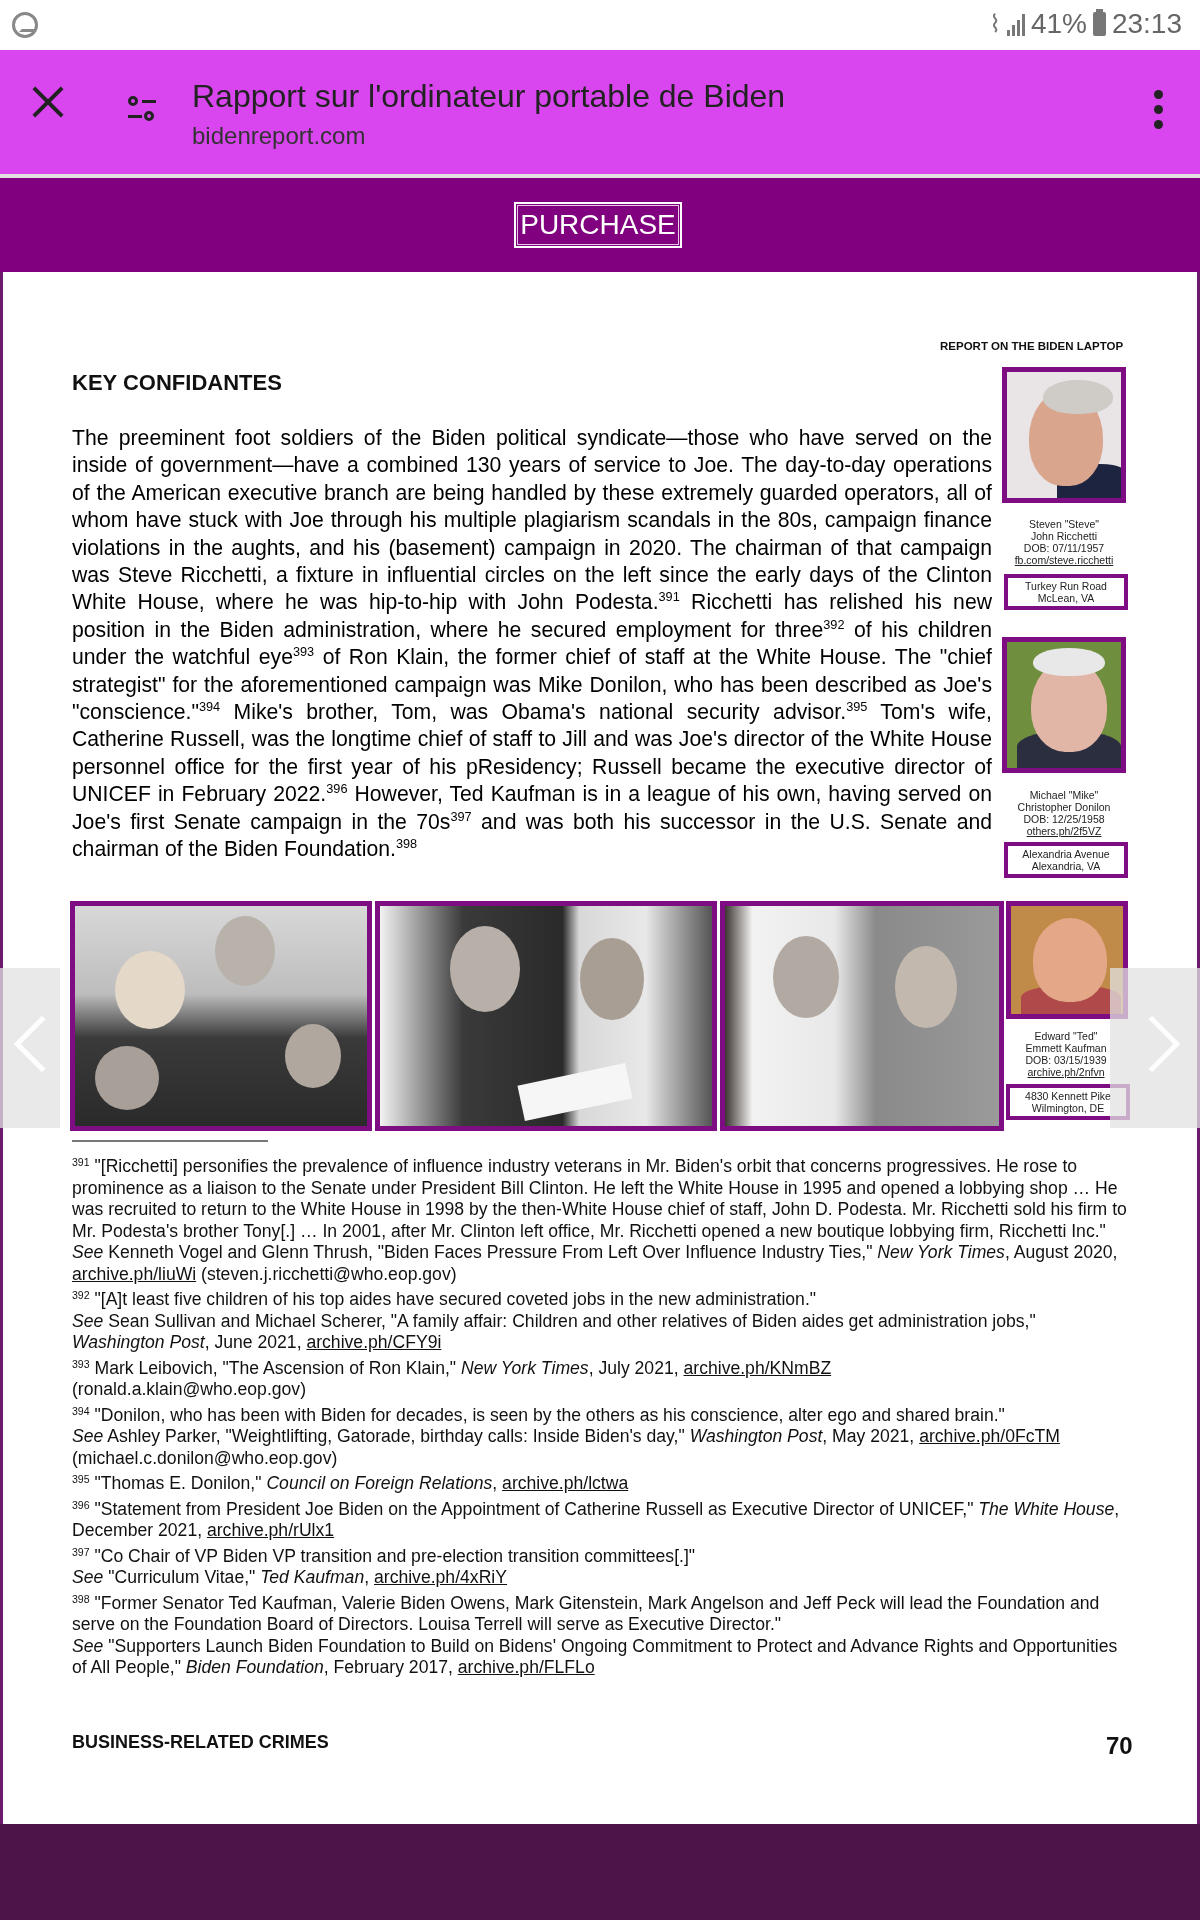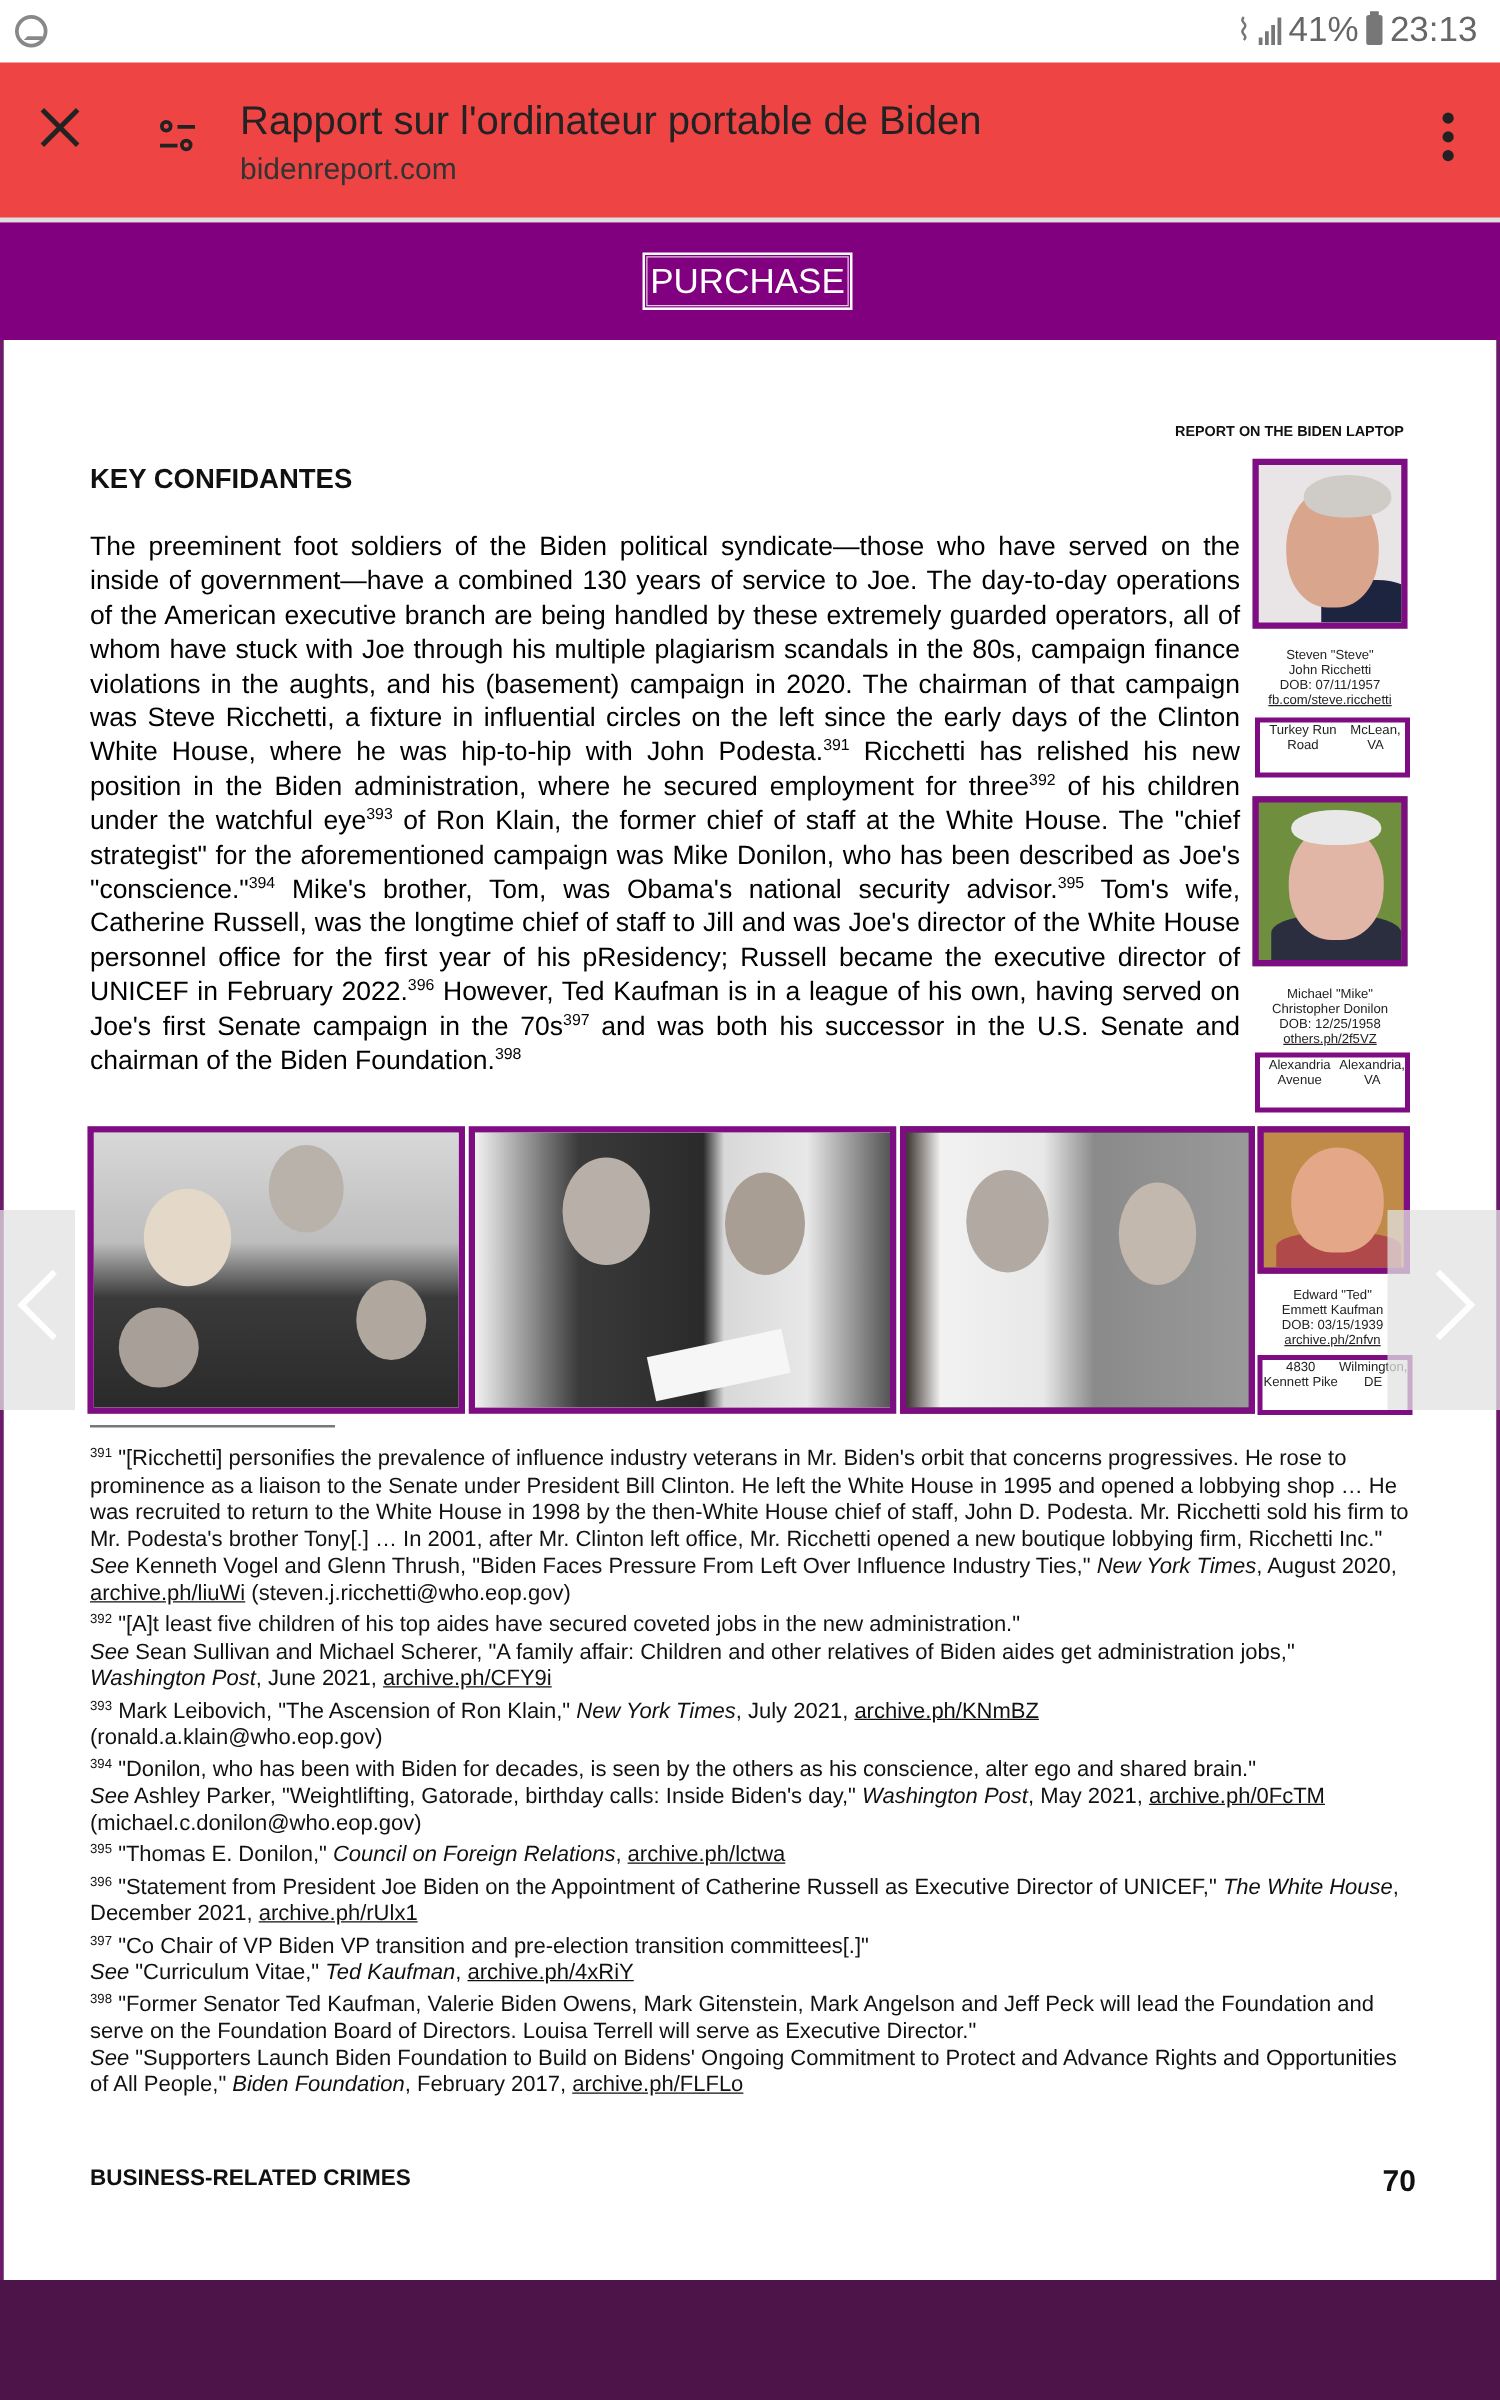--- a/index.html
+++ b/index.html
@@ -10,21 +10,21 @@
   .statusbar { position: absolute; left: 0; top: 0; width: 1200px; height: 50px; background: #fff; }
   .sb-left { position: absolute; left: 12px; top: 12px; width: 26px; height: 26px; border: 3px solid #888; border-radius: 50%; }
   .sb-left:after { content: ""; position: absolute; left: 4px; top: 6px; width: 12px; height: 8px; border-bottom: 3px solid #888; border-left: 3px solid transparent; }
   .sb-right { position: absolute; right: 18px; top: 8px; font-size: 28px; color: #666; display: flex; align-items: center; gap: 6px; font-family: "Liberation Sans Narrow", "Liberation Sans", sans-serif; }
   .sb-signal { display: inline-flex; align-items: flex-end; gap: 2px; height: 24px; }
   .sb-signal i { display: block; width: 3px; background: #777; }
   .sb-battery { display: inline-block; width: 13px; height: 24px; background: #777; border-radius: 2px; position: relative; }
   .sb-battery:before { content: ""; position: absolute; left: 3px; top: -3px; width: 7px; height: 3px; background: #777; }
 
   
-  .appbar { position: absolute; left: 0; top: 50px; width: 1200px; height: 128px; background: #ef4444; border-bottom: 4px solid #e0e0e0; }
+  .appbar { position: absolute; left: 0; top: 50px; width: 1200px; height: 128px; background: #d946ef; border-bottom: 4px solid #e0e0e0; }
   .close-btn { position: absolute; left: 28px; top: 32px; width: 40px; height: 40px; cursor: pointer; }
   .close-btn:before, .close-btn:after { content: ""; position: absolute; left: 18px; top: 0; width: 4px; height: 40px; background: #222; }
   .close-btn:before { transform: rotate(45deg); }
   .close-btn:after { transform: rotate(-45deg); }
   .settings-btn { position: absolute; left: 126px; top: 44px; width: 34px; height: 34px; cursor: pointer; }
   .settings-btn .c1 { position: absolute; left: 2px; top: 2px; width: 10px; height: 10px; border: 3px solid #222; border-radius: 50%; }
   .settings-btn .l1 { position: absolute; left: 16px; top: 6px; width: 14px; height: 3px; background: #222; }
   .settings-btn .c2 { position: absolute; left: 18px; top: 17px; width: 10px; height: 10px; border: 3px solid #222; border-radius: 50%; }
   .settings-btn .l2 { position: absolute; left: 2px; top: 21px; width: 14px; height: 3px; background: #222; }
   .page-title { position: absolute; left: 192px; top: 28px; font-size: 32px; color: #222; }
@@ -45,21 +45,21 @@
 
   .body-text { position: absolute; left: 72px; top: 424px; width: 920px; font-size: 21.2px; line-height: 27.4px; text-align: justify; color: #000000; }
   .body-text sup, .fn sup { font-size: 0.6em; vertical-align: 0.6em; line-height: 0; }
 
   
   .profile-photo { position: absolute; width: 124px; border: 5px solid #7e0c82; background: #ccc; overflow: hidden; }
   .profile-photo .face { position: absolute; border-radius: 50% 50% 45% 45%; }
   .profile-photo .body { position: absolute; bottom: 0; border-radius: 40% 40% 0 0; }
   .profile-caption { position: absolute; width: 130px; text-align: center; font-size: 10.5px; line-height: 12px; color: #222; }
   .profile-caption .link { text-decoration: underline; }
-  .address-box { position: absolute; width: 124px; height: 48px; border: 4px solid #7e0c82; font-size: 10.5px; line-height: 12px; text-align: center; display: flex; justify-content: center; color: #222; }
+  .address-box { position: absolute; width: 124px; height: 36px; border: 4px solid #7e0c82; font-size: 10.5px; line-height: 12px; text-align: center; display: flex; flex-direction: column; justify-content: center; color: #222; }
 
   
   .photo { position: absolute; top: 901px; height: 230px; border: 5px solid #7e0c82; overflow: hidden; }
   .photo .scene { position: absolute; inset: 0; }
 
   .carousel-btn { position: absolute; top: 968px; width: 60px; height: 160px; background: rgba(225,225,225,0.75); cursor: pointer; }
   .carousel-btn .chev { position: absolute; top: 56px; width: 40px; height: 40px; border-left: 5px solid rgba(255,255,255,0.95); border-bottom: 5px solid rgba(255,255,255,0.95); }
   .carousel-prev { left: 0; }
   .carousel-prev .chev { left: 22px; transform: rotate(45deg); }
   .carousel-next { right: 0; width: 90px; }

